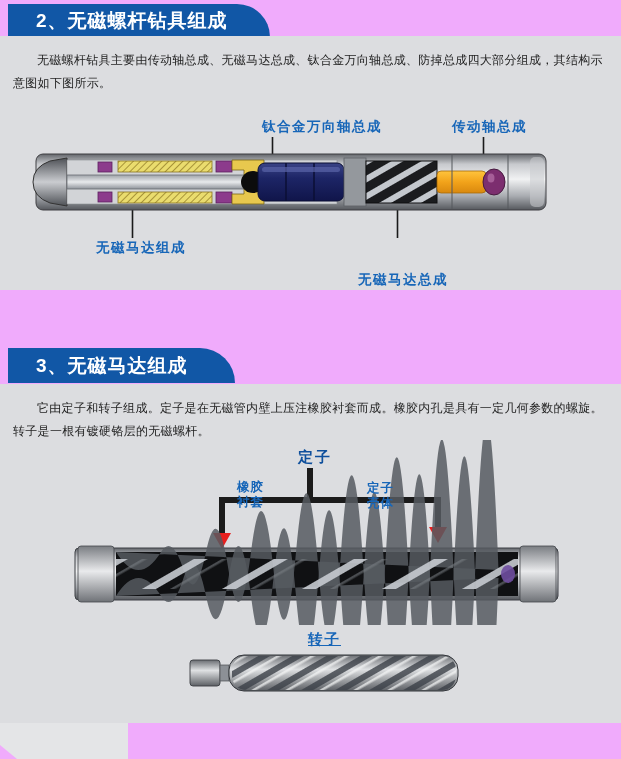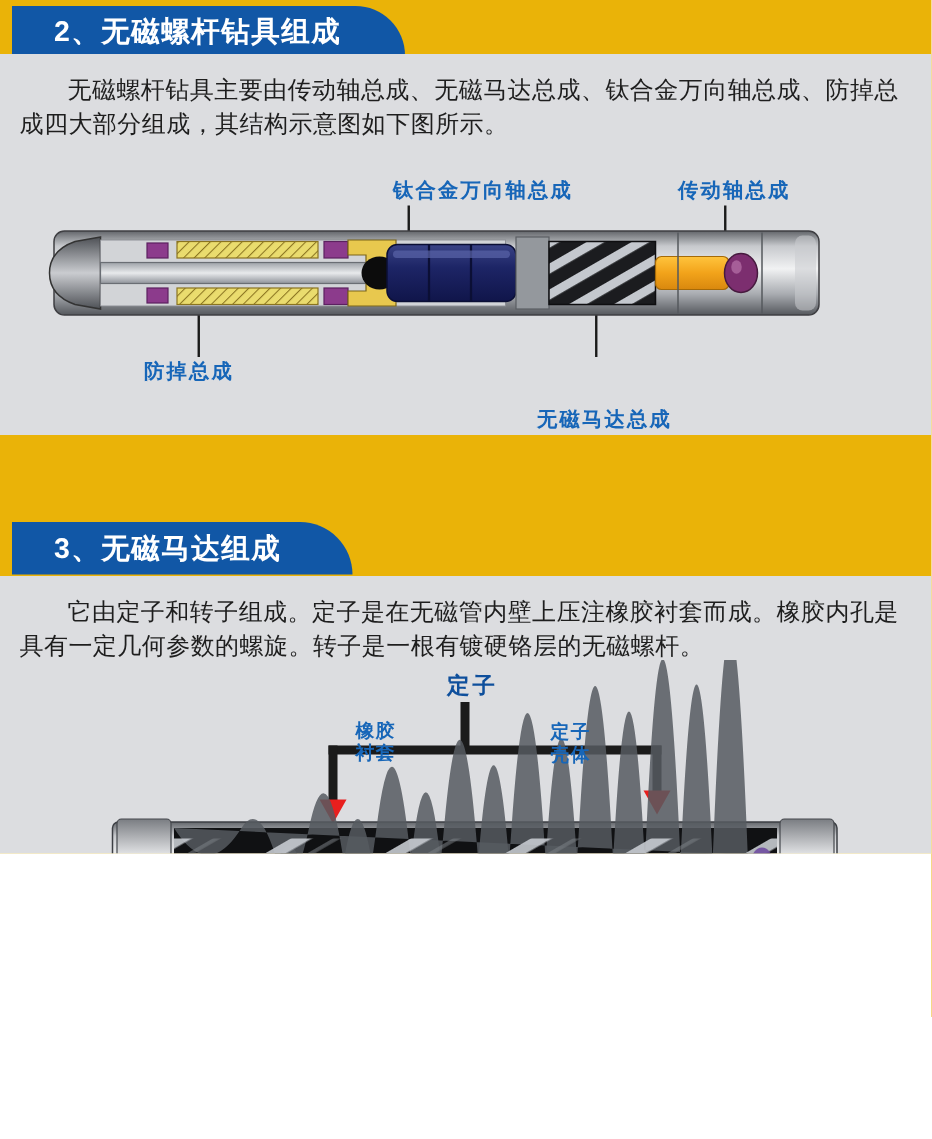--- a/index.html
+++ b/index.html
@@ -1,31 +1,31 @@
 <!DOCTYPE html>
 <html><head>
 <meta charset="utf-8">
 <style>
   html,body{margin:0;padding:0;background:#ffffff;}
-  .page{position:relative;width:621px;height:569px;background:#eab308;overflow:hidden;
+  .page{position:relative;width:621px;height:759px;background:#f0abfc;overflow:hidden;
         font-family:"Liberation Sans","DejaVu Sans",sans-serif;}
 
   
   .banner{position:absolute;left:8px;background:#1157a6;color:#ffffff;
           border-radius:0 36px 0 0;display:flex;align-items:center;
           font-weight:bold;font-size:19px;letter-spacing:1px;padding-left:28px;box-sizing:border-box;}
   .b1{top:4px;width:262px;height:33px;}
   .b2{top:348px;width:227px;height:35px;}
 
   
   .panel{position:absolute;left:0;width:621px;background:#dcdde0;}
   .p1{top:36px;height:254px;}
   .p2{top:384px;height:339px;}
   .panel p{margin:0;padding:13px 11px 0 13px;text-indent:2em;
-           font-size:16px;line-height:23px;color:#1e1e1e;letter-spacing:.3px;}
+           font-size:12px;line-height:23px;color:#1e1e1e;letter-spacing:.3px;}
 
   
   .dlabel{position:absolute;color:#1766b8;font-weight:bold;font-size:13.5px;
           letter-spacing:1.5px;white-space:nowrap;}
   .dlabel2{position:absolute;color:#1766b8;font-weight:bold;font-size:12.5px;
            line-height:15px;letter-spacing:1px;white-space:nowrap;}
   .tl1{left:214px;top:118px;margin-left:48px;}
   .tl2{left:452px;top:118px;}
   .bl1{left:96px;top:239px;}
   .bl2{left:358px;top:239px;margin-top:32px;}
@@ -140,21 +140,21 @@
       <ellipse cx="491" cy="68" rx="3.5" ry="4.5" fill="#b06aa2" opacity="0.8"></ellipse>
 
       <line x1="452" y1="45" x2="452" y2="99" stroke="#55585d" stroke-width="1"></line>
       <line x1="508" y1="45" x2="508" y2="99" stroke="#55585d" stroke-width="1"></line>
       <rect x="530" y="47" width="14" height="50" rx="5" fill="#caccd0" opacity="0.55"></rect>
     </g>
   </svg>
 
   <div class="dlabel tl1">钛合金万向轴总成</div>
   <div class="dlabel tl2">传动轴总成</div>
-  <div class="dlabel bl1">防掉总成</div>
+  <div class="dlabel bl1">无磁马达组成</div>
   <div class="dlabel bl2">无磁马达总成</div>
 
   <div class="banner b2">
     <span>3、无磁马达组成</span>
   </div>
 
   <div class="panel p2">
     <p>它由定子和转子组成。定子是在无磁管内壁上压注橡胶衬套而成。橡胶内孔是具有一定几何参数的螺旋。转子是一根有镀硬铬层的无磁螺杆。</p>
   </div>
 

